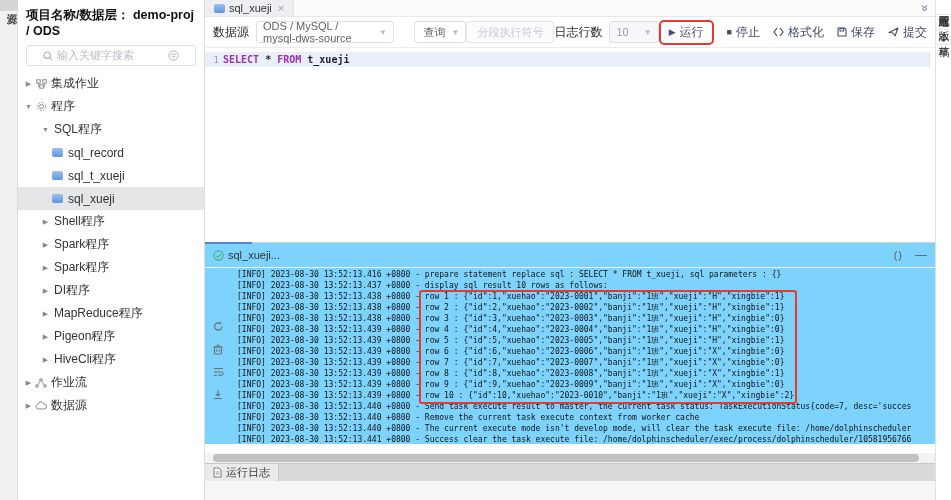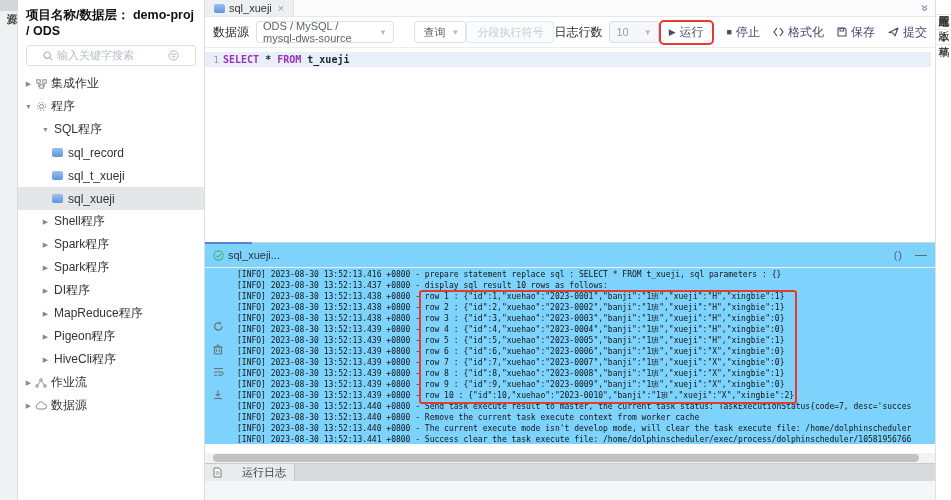--- a/index.html
+++ b/index.html
@@ -95,21 +95,21 @@
               color:#141414; white-space:pre; }
   .red-box { position:absolute; left:214px; top:22px; width:378px; height:114px;
              border:2px solid #e8392f; border-radius:3px; pointer-events:none; }
 
   
   .hscroll { position:absolute; left:0; top:453px; width:730px; height:10px; background:#f3f3f3; }
   .hthumb { position:absolute; left:8px; top:1px; width:706px; height:8px;
             background:#c2c2c2; border-radius:4px; }
   .bottom-tabs { position:absolute; left:0; top:463px; width:730px; height:18px;
                  background:#d9dadc; border-top:1px solid #c8c8c8; display:flex; }
-  .btab { display:inline-flex; align-items:center; gap:20px; padding:0 8px; background:#e9eaeb;
+  .btab { display:inline-flex; align-items:center; gap:4px; padding:0 8px; background:#e9eaeb;
           border-right:1px solid #c8c8c8; font-size:11px; color:#3c3c3c; }
   .footer { position:absolute; left:0; top:481px; width:730px; height:19px; background:#f5f6f7; }
 
   
   .right-rail { position:absolute; left:935px; top:0; width:16px; height:500px;
                 background:#fff; border-left:1px solid #e0e0e0; }
   .rr-tab { writing-mode:vertical-rl; text-orientation:upright; font-size:11px; color:#333;
             line-height:15px; padding:7px 0; margin:0 auto; display:block; text-align:center;
             border-bottom:1px solid #e8e8e8; width:100%; }
 </style>

